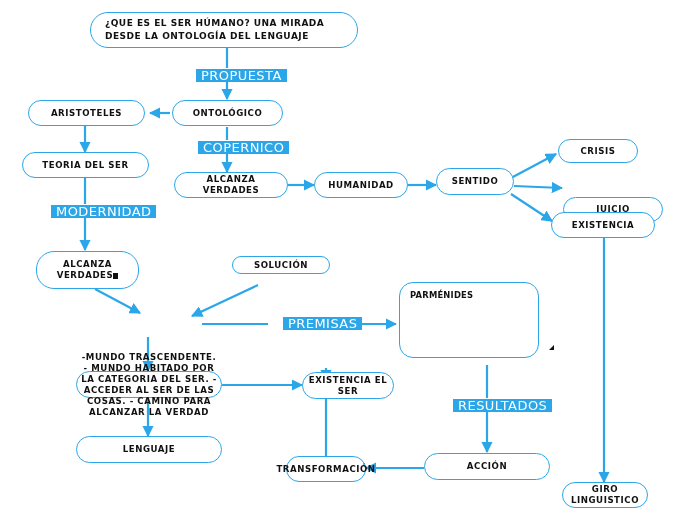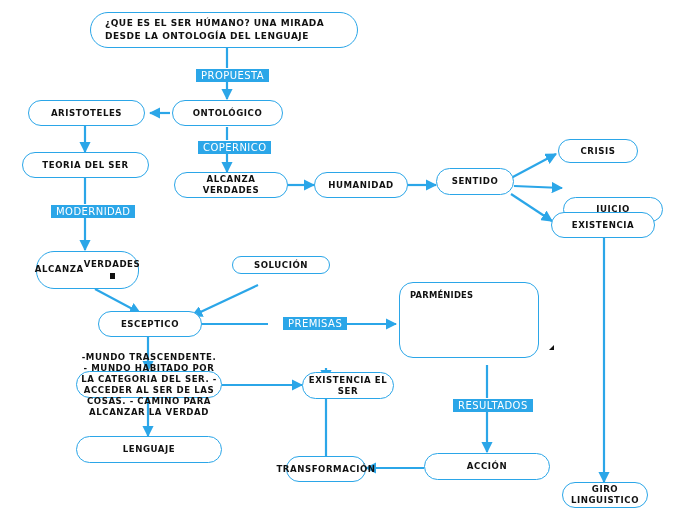--- a/index.html
+++ b/index.html
@@ -50,21 +50,21 @@
     justify-content:flex-start;
     align-items:flex-start;
     padding:6px 8px 4px 10px;
     white-space:pre-line;
   }
   .chip{
     position:absolute;
     box-sizing:border-box;
     background:#2BA6E8;
     color:#ffffff;
-    font-size:10px;
+    font-size:13px;
     letter-spacing:.45px;
     font-weight:normal;
     display:flex;
     align-items:center;
     justify-content:center;
     height:13px;
     padding:0 5px;
     z-index:6;
     white-space:nowrap;
   }
@@ -151,21 +151,21 @@
   </div>
 
   <div class="node" style="left:28px;top:100px;width:117px;height:26px;">
     <span>ARISTOTELES</span>
   </div>
 
   <div class="node" style="left:22px;top:152px;width:127px;height:26px;">
     <span>TEORIA DEL SER</span>
   </div>
 
-  <div class="node two-line" style="left:36px;top:251px;width:103px;height:38px;flex-direction:row;">
+  <div class="node two-line" style="left:36px;top:251px;width:103px;height:38px;flex-direction:column;">
     <span>ALCANZA</span>
     <span><span>VERDADES</span><span class="cursor-glyph"></span></span>
   </div>
 
   <div class="node" style="left:174px;top:172px;width:114px;height:26px;">
     <span>ALCANZA VERDADES</span>
   </div>
 
   <div class="node" style="left:314px;top:172px;width:94px;height:26px;">
     <span>HUMANIDAD</span>
@@ -184,23 +184,20 @@
   </div>
 
   <div class="node" style="left:551px;top:212px;width:104px;height:26px;">
     <span>EXISTENCIA</span>
   </div>
 
   <div class="node" style="left:232px;top:256px;width:98px;height:18px;">
     <span>SOLUCIÓN</span>
   </div>
 
-  <div class="node" style="left:98px;top:311px;width:104px;height:26px;">
-    <span>ESCEPTICO</span>
-  </div>
 
   <div class="node listbox" style="left:399px;top:282px;width:140px;height:76px;">
     <span>PARMÉNIDES</span>
   </div>
   <div class="caret" style="left:549px;top:345px;"></div>
 
   <div class="node" style="left:76px;top:371px;width:146px;height:27px;">
     <span>-MUNDO TRASCENDENTE.
 - MUNDO HABITADO POR
 LA CATEGORIA DEL SER.

